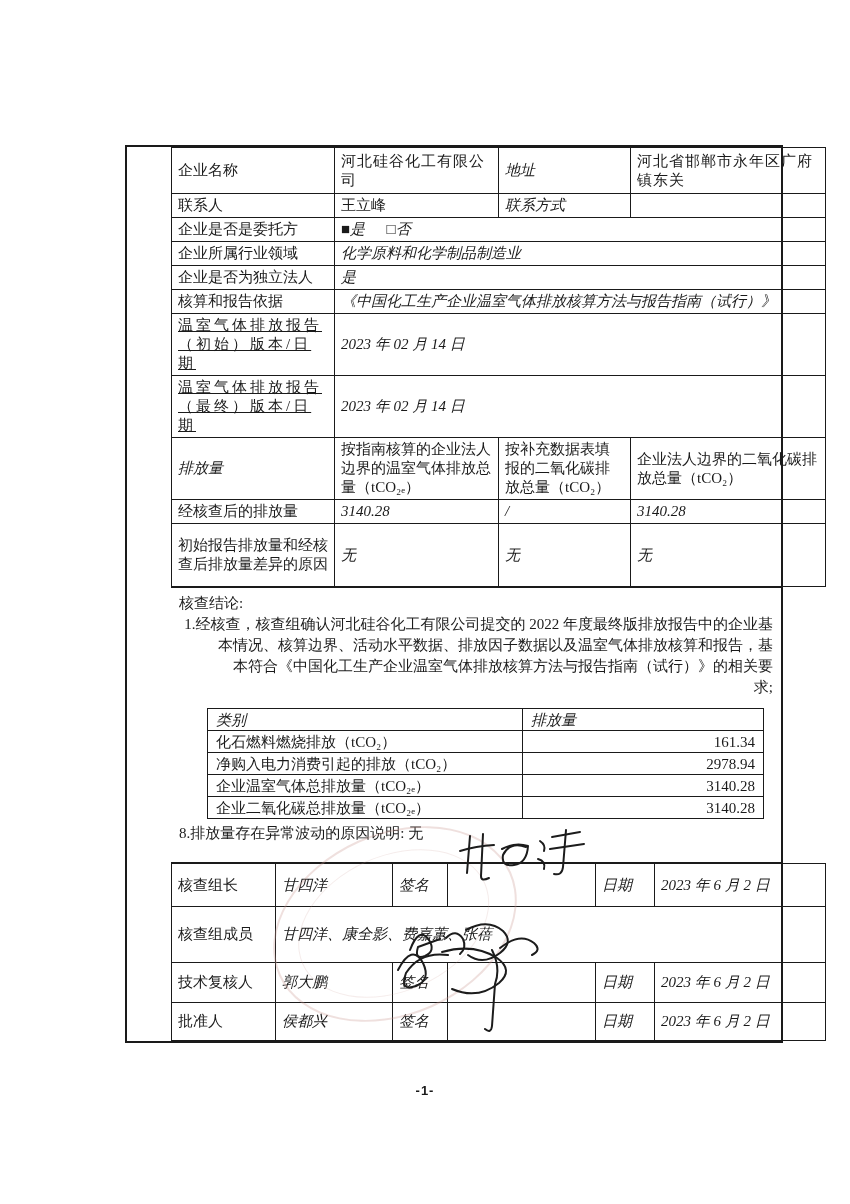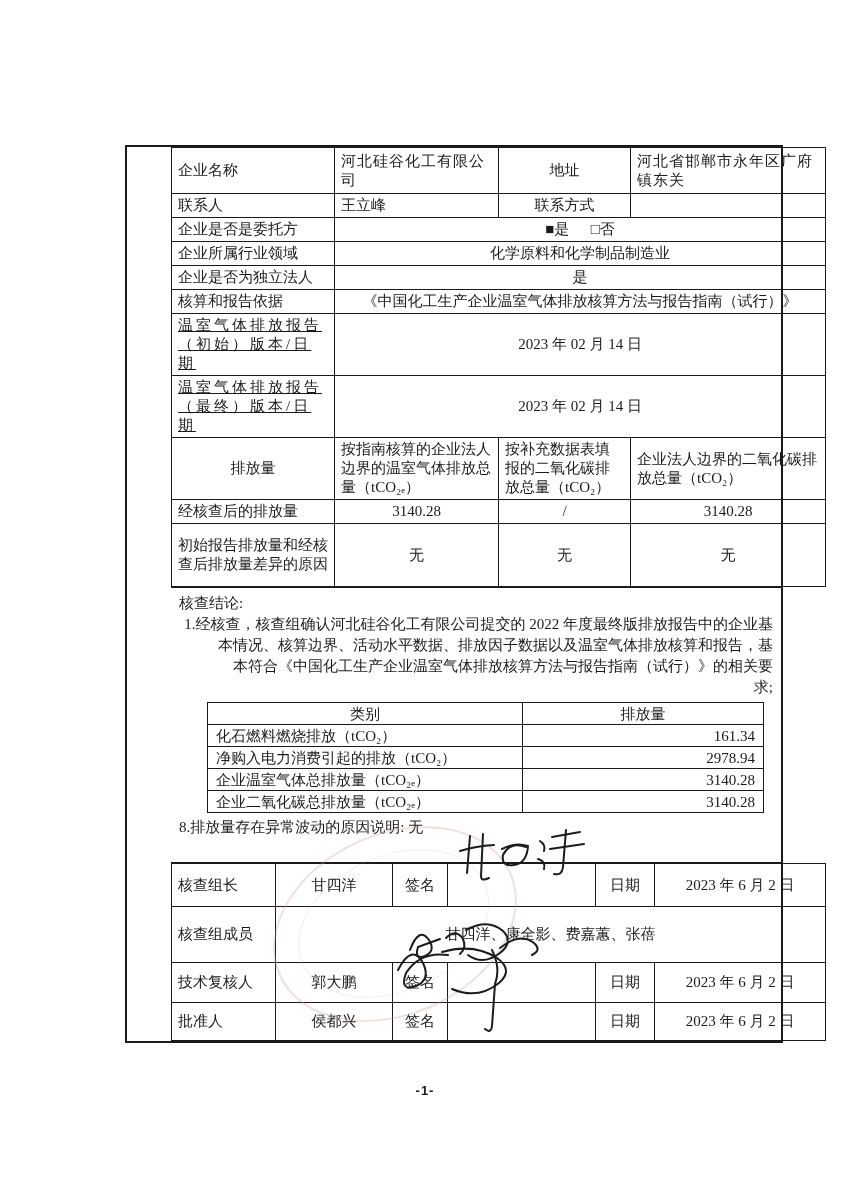--- a/index.html
+++ b/index.html
@@ -9,32 +9,32 @@
     color:#1a1a1a;font-size:15px;
   }
   .sheet{
     position:absolute;left:125px;top:145px;width:658px;
     border:2px solid #1a1a1a;box-sizing:border-box;padding-left:44px;
   }
   table{border-collapse:collapse;width:100%;table-layout:fixed;}
   td,th{border:1px solid #1a1a1a;padding:2px 6px;font-weight:normal;
         vertical-align:middle;box-sizing:border-box;overflow:hidden;}
   .tl{text-align:left;}
-  .tc{text-align:center;}
+  .tc{font-style:italic;}
   .tr{text-align:right;}
   .sp{letter-spacing:3px;text-decoration:underline;}
   .sp2{letter-spacing:1px;}
   
   .conclusion{
     border-top:1px solid #1a1a1a;border-bottom:1px solid #1a1a1a;
     padding:5px 8px 4px 8px;line-height:21px;box-sizing:border-box;height:276px;
   }
   .c-item{padding-left:2.6em;text-indent:-2.6em;text-align:right;}
   .bold{font-weight:bold;}
-  .decl-wrap{margin:4px 0 4px 28px;width:556px;}
+  .decl-wrap{margin:10px 0 4px 28px;width:556px;}
   .decl-wrap table{border:1px solid #1a1a1a;}
   .decl-wrap td,.decl-wrap th{padding:0 8px;height:22px;line-height:20px;}
   
   .overlay{position:absolute;pointer-events:none;}
   .stamp{
     position:absolute;left:268px;top:833px;width:250px;height:178px;
     border:2px solid rgba(201,152,146,0.30);border-radius:50%;
     transform:rotate(-24deg);pointer-events:none;
   }
   .stamp-inner{

